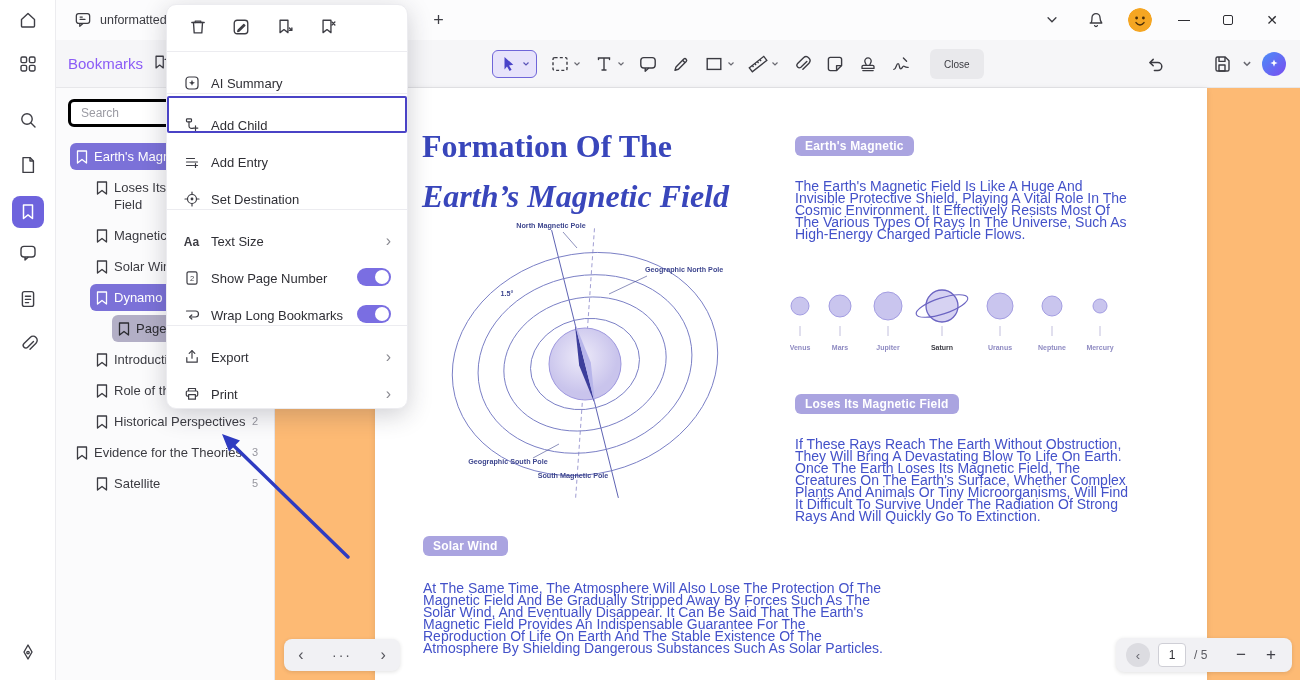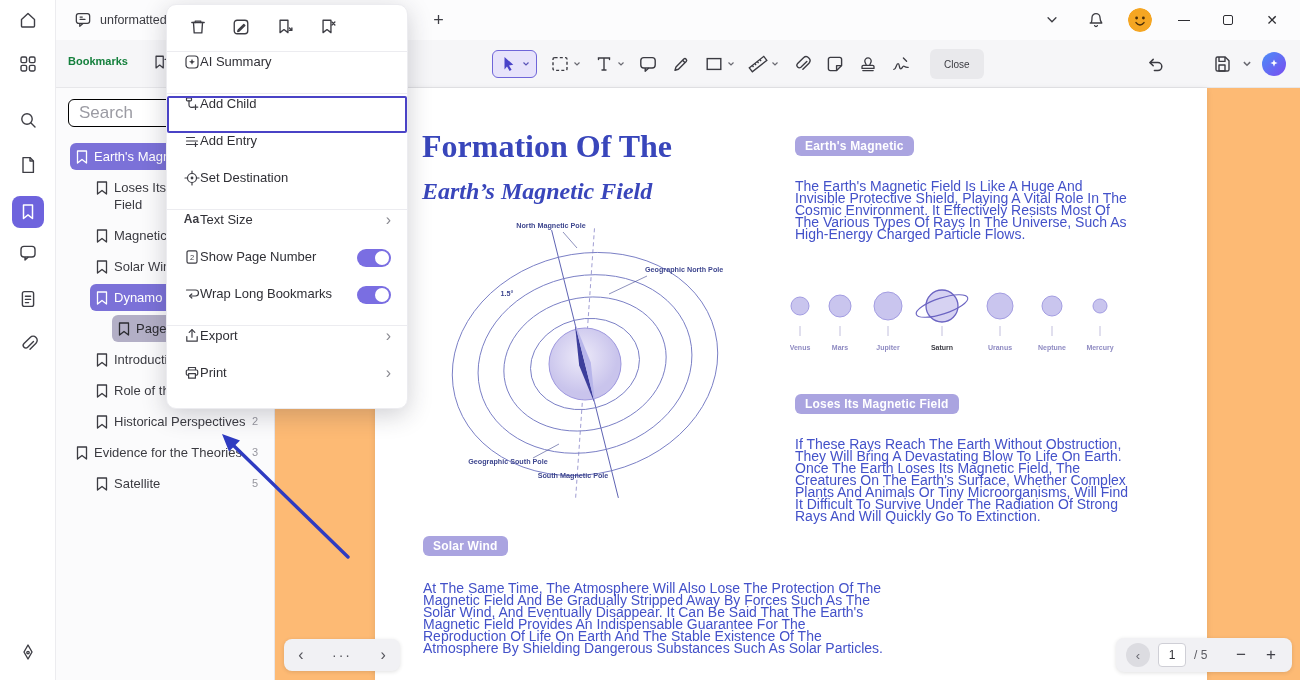--- a/index.html
+++ b/index.html
@@ -24,71 +24,71 @@
   .new-tab{font-size:18px;color:#3f3f46;margin-left:26px;line-height:1}
   .tb1-right{margin-left:auto;display:flex;align-items:center;gap:20px;padding-right:16px}
   .winbtn{display:flex;align-items:center;justify-content:center;width:24px;height:24px;color:#2e2e33}
   .maxbox{width:10px;height:10px;border:1.4px solid #2e2e33;border-radius:2px}
   .minline{width:12px;height:0;border-top:1.6px solid #2e2e33}
   .xglyph{font-size:14px;color:#2e2e33}
   .avatar{width:24px;height:24px;border-radius:50%;overflow:hidden}
 
   
   .toolbar{position:absolute;left:56px;top:40px;right:0;height:48px;background:#f6f6f8;border-bottom:1px solid #e7e7ea}
-  .bm-title{position:absolute;left:12px;top:15px;font-size:11px;font-weight:bold;color:#15803d}
+  .bm-title{position:absolute;left:12px;top:15px;font-size:15px;font-weight:normal;color:#8b5cf6}
   .hdr-ic{position:absolute;left:96px;top:14px;color:#3c3c43}
   .tools{position:absolute;left:436px;top:0;height:48px;display:flex;align-items:center;gap:13px}
   .tool{display:flex;align-items:center;gap:3px;color:#3b3b42}
   .tool.active{background:#e7e3fb;border:1.5px solid #6f65d9;border-radius:6px;padding:3px 6px}
   .close-btn{background:#e9e9ec;border-radius:6px;height:30px;padding:0 14px;font-size:10px;color:#3a3a40;margin-left:6px}
   .tb2-right{position:absolute;right:14px;top:0;height:48px;display:flex;align-items:center;gap:10px}
   .sep30{width:26px}
   .ai-badge{width:24px;height:24px;border-radius:50%;background:linear-gradient(135deg,#4b8df8,#7a4df0);
             display:flex;align-items:center;justify-content:center}
 
   
   .panel{position:absolute;left:56px;top:88px;width:219px;bottom:0;background:#fbfbfc;border-right:1px solid #e7e7ea;z-index:5}
-  .search{position:absolute;left:12px;top:11px;width:194px;height:28px;border:1px solid #000000;border-radius:6px;
-          background:#fff;font-size:17px;color:#54545a;padding:0 10px;outline:none}
+  .search{position:absolute;left:12px;top:11px;width:194px;height:28px;border:3px solid #000000;border-radius:6px;
+          background:#fff;font-size:12px;color:#54545a;padding:0 10px;outline:none}
   .search::placeholder{color:#9b9ba3}
   .tree{position:absolute;left:0;top:52px;right:0;bottom:0;overflow:hidden}
   .bm-row{display:flex;align-items:flex-start;padding:5px 6px;border-radius:6px;margin:3px 10px 4px 14px;color:#3b3b41}
   .bm-row.lvl1{margin-left:34px}
   .bm-row.lvl2{margin-left:56px}
   .bm-row.sel{background:#7b71d8;color:#fff}
   .bm-row.act{background:#b3afc6;color:#2b2b30}
   .bm-ic{margin:2px 6px 0 0;flex:none;color:inherit}
   .bm-label{flex:1;font-size:13px;line-height:17px}
   .bm-page{font-size:11px;color:#96969e;margin-left:4px;line-height:17px}
   .bm-row.sel .bm-page{color:#efeffa}
   .bm-row.act .bm-page{color:#3c3c44}
 
   
   .doc-area{position:absolute;left:275px;top:88px;right:0;bottom:0;background:#fdba74}
   .pdf-page{position:absolute;left:100px;top:0;width:832px;height:592px;background:#fff;box-shadow:0 1px 6px rgba(0,0,0,.10)}
   .doc-h1{position:absolute;left:47px;top:40px;font-family:"Liberation Serif",serif;font-weight:bold;font-size:32px;color:#3946bb}
-  .doc-h2{position:absolute;left:47px;top:90px;font-family:"Liberation Serif",serif;font-style:italic;font-weight:bold;font-size:24px;color:#3946bb}
+  .doc-h2{position:absolute;left:47px;top:90px;font-family:"Liberation Serif",serif;font-style:italic;font-weight:bold;font-size:32px;color:#3946bb}
   .badge{position:absolute;background:#aaa4e0;color:#fff;font-size:12px;font-weight:bold;padding:3px 10px;border-radius:6px;letter-spacing:.2px}
   .badge.b1{left:420px;top:48px}
   .badge.b2{left:420px;top:306px}
   .badge.b3{left:48px;top:448px}
   .para{position:absolute;color:#4351c9;font-size:14px;line-height:12px}
   .para.p1{left:420px;top:78px;width:340px}
   .para.p2{left:420px;top:336px;width:334px}
   .para.p3{left:48px;top:480px;width:462px}
   .diagram{position:absolute;left:48px;top:126px}
   .planets{position:absolute;left:415px;top:188px}
 
   
   .ctx-menu{position:absolute;left:166px;top:4px;width:242px;background:#fff;border:1px solid #ececf0;border-radius:10px;
             box-shadow:0 6px 24px rgba(40,40,60,.22);z-index:50;padding-bottom:6px}
   .ctx-quick{height:44px;display:flex;align-items:center;gap:25px;padding:0 22px}
   .ctx-qbtn{color:#3d3d44;display:flex}
   .ctx-div{height:1px;background:#ececf0;margin:2px 0}
-  .ctx-item{height:37px;display:flex;align-items:flex-start;padding:0 16px;font-size:13px;color:#2f2f35}
+  .ctx-item{height:37px;display:flex;align-items:flex-end;gap:11px;padding:0 16px;font-size:13px;color:#2f2f35}
   .ctx-item.hl{outline:2px solid #4a43c6;outline-offset:-2px;border-radius:2px}
   .ctx-ic{width:17px;display:flex;justify-content:center;color:#3d3d44}
   .ctx-label{flex:1}
   .ctx-chev{color:#8b8b92;font-size:16px;line-height:1}
   .toggle{width:34px;height:18px;border-radius:9px;background:#7a6ee2;position:relative;flex:none}
   .toggle::after{content:"";position:absolute;top:2px;right:2px;width:14px;height:14px;border-radius:50%;background:#fff}
   .aa-glyph{font-size:12px;font-weight:bold;color:#3d3d44}
 
   
   .pager-left{position:absolute;left:284px;top:639px;width:116px;height:32px;background:#f1f1f4;border-radius:8px;

